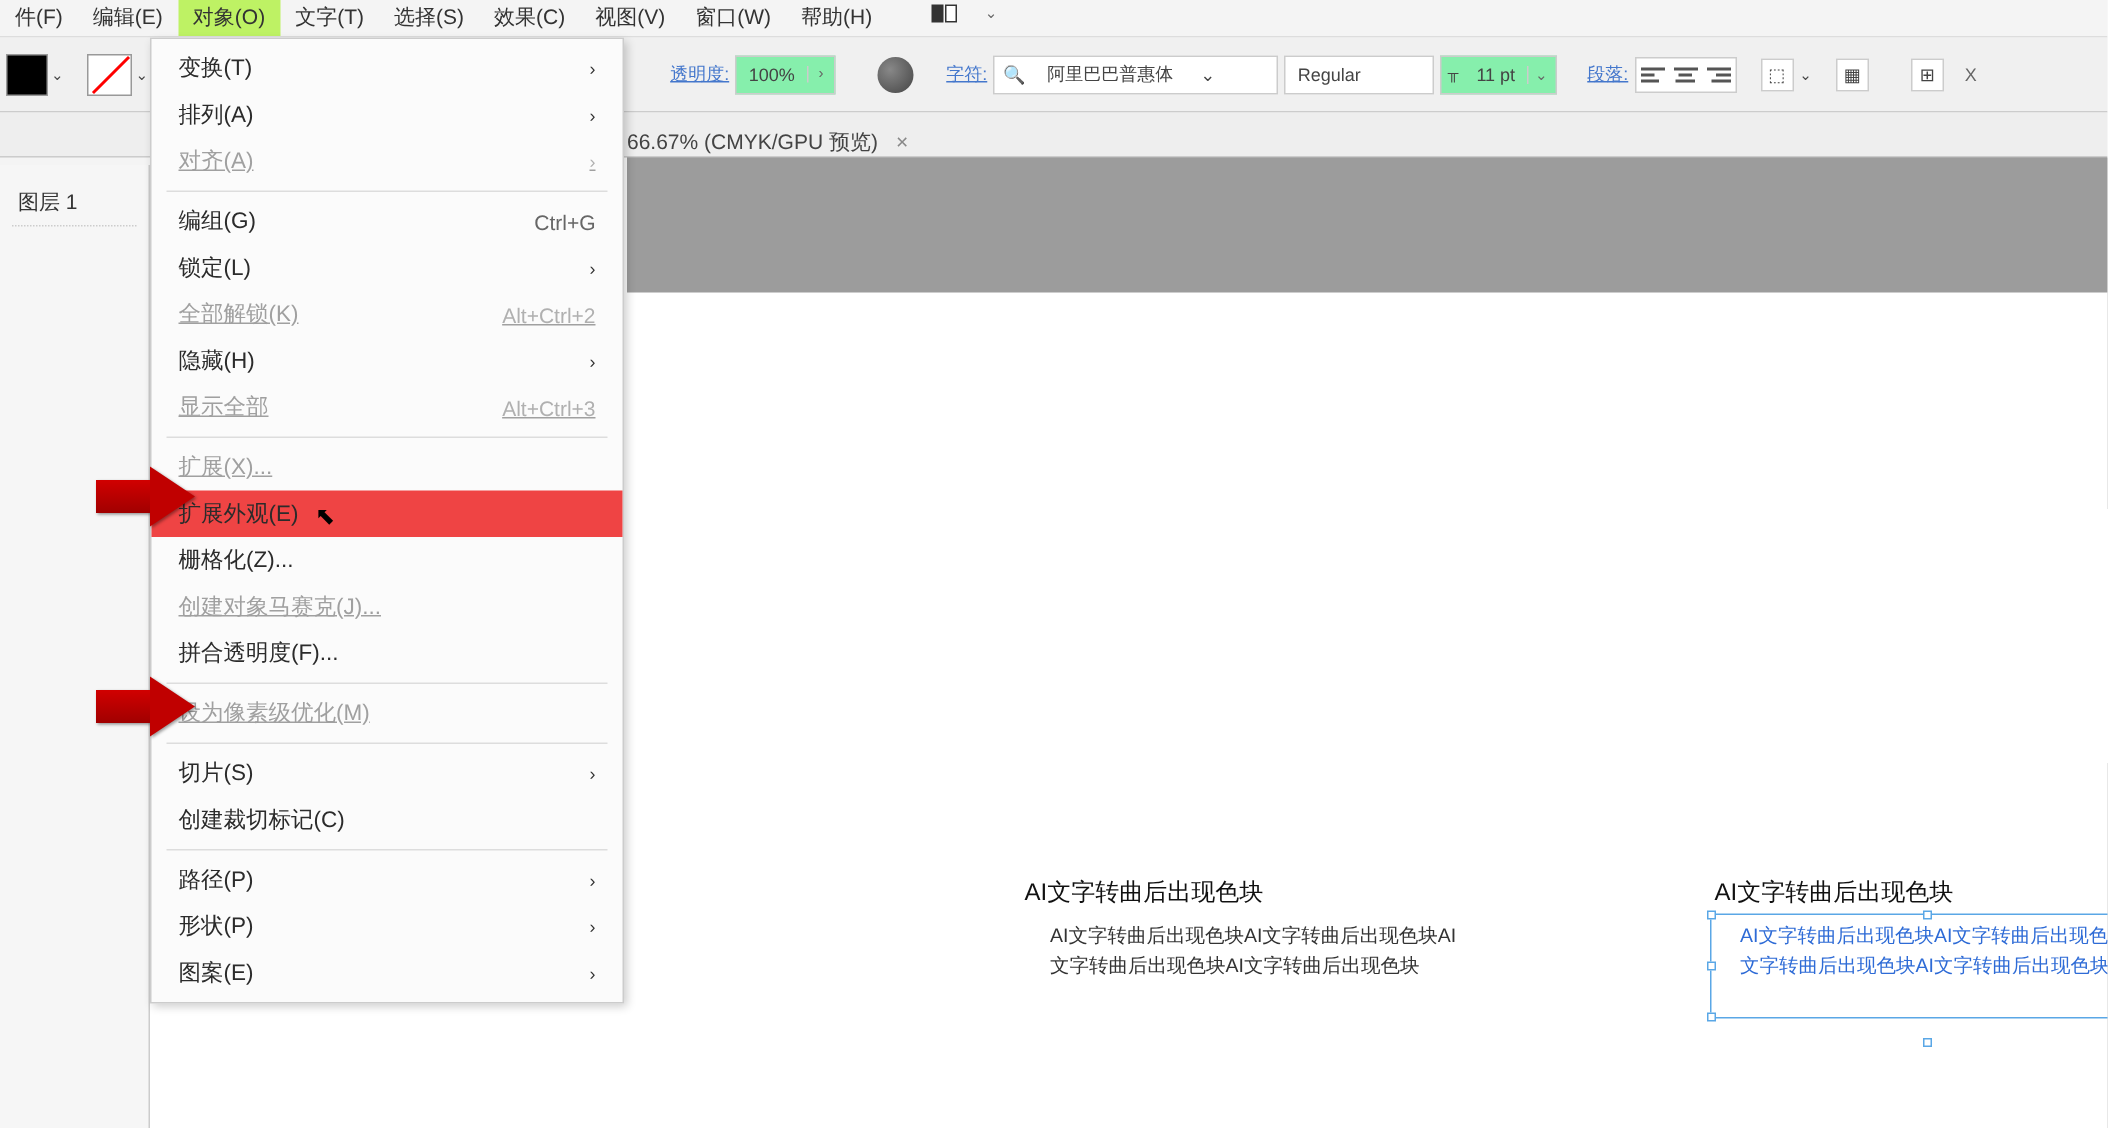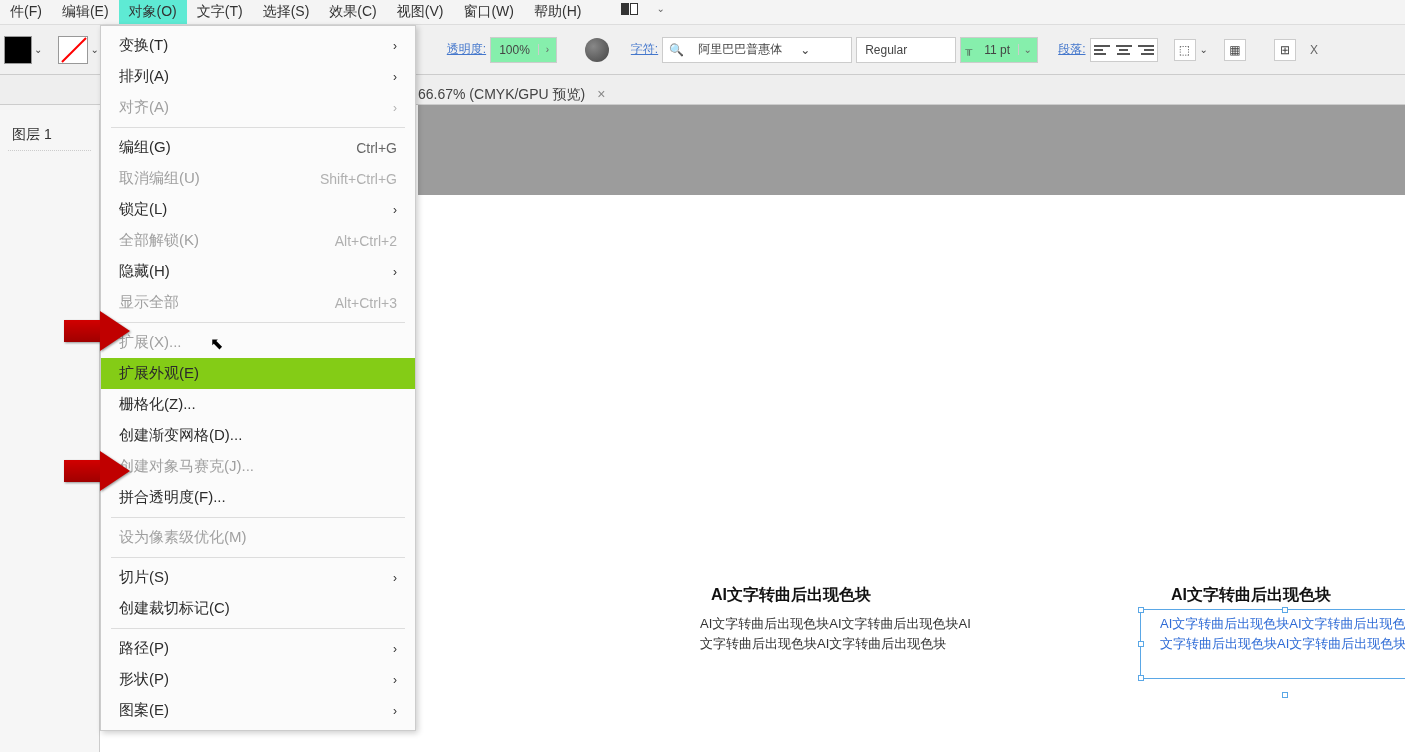--- a/index.html
+++ b/index.html
@@ -1,26 +1,26 @@
 <!DOCTYPE html>
 <html><head>
 <meta charset="utf-8">
 <style>
 * { box-sizing: border-box; margin: 0; padding: 0; font-family: "Microsoft YaHei", Arial, sans-serif; }
 body { background: #f4f4f4; width: 1405px; height: 752px; overflow: hidden; position: relative; font-size: 14px; color: #333; }
 
 .menubar { height: 25px; display: flex; align-items: flex-start; padding-left: 0; background: #f4f4f4; border-bottom: 1px solid #ddd; }
 .menubar span { padding: 3px 10px; cursor: default; }
-.menubar span.active { background: #5eead4; }
+.menubar span.active { background: #bef264; }
 .menu-icons { margin-left: 30px; display: flex; align-items: center; gap: 8px; }
 
 .dropdown-menu { position: absolute; top: 25px; left: 100px; width: 316px; background: #fbfbfb; border: 1px solid #ccc; box-shadow: 2px 2px 6px rgba(0,0,0,0.2); z-index: 100; padding: 4px 0; }
 .dropdown-menu .item { display: flex; justify-content: space-between; align-items: center; padding: 6px 18px; font-size: 15px; color: #2b2b2b; position: relative; }
-.dropdown-menu .item.disabled { color: #a0a0a0; }
-.dropdown-menu .item.hover { background: #84cc16; }
+.dropdown-menu .item.disabled { color: #a0a0a0; text-decoration: underline; }
+.dropdown-menu .item.hover { background: #ef4444; }
 .dropdown-menu .item .shortcut { color: #666; font-size: 14px; }
 .dropdown-menu .item.disabled .shortcut { color: #b0b0b0; }
 .dropdown-menu .item .arrow { font-size: 12px; color: #333; }
 .dropdown-menu .item.disabled .arrow { color: #b0b0b0; }
 .dropdown-menu .sep { height: 1px; background: #ddd; margin: 4px 10px; }
 
 .toolbar { height: 50px; display: flex; align-items: center; padding: 0 4px; background: #f0f0f0; border-bottom: 1px solid #ccc; gap: 4px; font-size: 12px; color: #444; }
 .swatch-box { display: flex; align-items: center; gap: 2px; }
 .color-swatch { width: 28px; height: 28px; background: #000; border: 1px solid #999; }
 .no-stroke { width: 30px; height: 28px; border: 1px solid #999; position: relative; background: #fff; }
@@ -49,21 +49,21 @@
 .side-panel { position: absolute; left: 0; top: 110px; width: 100px; height: 647px; background: #f6f6f6; border-right: 1px solid #ccc; padding: 10px 8px; font-size: 14px; color: #333; }
 .side-layer { padding: 6px 4px; border-bottom: 1px dotted #ccc; }
 
 .canvas-area { position: absolute; left: 100px; top: 105px; width: 1305px; height: 647px; background: #9a9a9a; }
 .canvas-page { position: absolute; background: #fff; }
 .canvas-top-gray { position:absolute; left:318px; top:0; width:987px; height:90px; background:#9c9c9c; }
 .page-main { left: 318px; top: 90px; width: 987px; height: 557px; }
 .canvas-left-strip { position: absolute; left: 0px; top: 0; width: 318px; height: 647px; background: #fff; }
 
 .text-block-1 { position: absolute; left: 0; top: 0; }
-.tb-title { font-size: 16px; font-weight: 700; color: #111; margin-left: 28px; }
+.tb-title { font-size: 16px; font-weight: 400; color: #111; }
 .tb-body { font-size: 13px; color: #333; margin-top: 8px; line-height: 1.5; margin-left: 17px; }
 .tb-body-link { color: #2e6bd6; }
 
 .selected-frame { position: absolute; border: 1px solid #5aa7e6; }
 .sel-handle { position: absolute; width: 6px; height: 6px; background: #fff; border: 1px solid #5aa7e6; }
 .sh-tl{left:-3px;top:-3px}.sh-bl{left:-3px;bottom:-3px}
 .sh-tm{left:50%;top:-3px;margin-left:-3px}.sh-bm{left:50%;bottom:-20px;margin-left:-3px}
 .sh-ml{left:-3px;top:50%;margin-top:-3px}
 
 .red-arrow { position: absolute; z-index: 200; }
@@ -106,24 +106,20 @@
     </div>
   <div class="item disabled">
       <span>对齐(A)</span>
       <span class="arrow">›</span>
     </div>
   <div class="sep"></div>
   <div class="item">
       <span>编组(G)</span>
       <span class="shortcut">Ctrl+G</span>
     </div>
-  <div class="item disabled">
-      <span>取消编组(U)</span>
-      <span class="shortcut">Shift+Ctrl+G</span>
-    </div>
   <div class="item">
       <span>锁定(L)</span>
       <span class="arrow">›</span>
     </div>
   <div class="item disabled">
       <span>全部解锁(K)</span>
       <span class="shortcut">Alt+Ctrl+2</span>
     </div>
   <div class="item">
       <span>隐藏(H)</span>
@@ -135,23 +131,20 @@
     </div>
   <div class="sep"></div>
   <div class="item disabled">
       <span>扩展(X)...</span>
     </div>
   <div class="item hover">
       <span>扩展外观(E)</span>
     </div>
   <div class="item">
       <span>栅格化(Z)...</span>
-    </div>
-  <div class="item">
-      <span>创建渐变网格(D)...</span>
     </div>
   <div class="item disabled">
       <span>创建对象马赛克(J)...</span>
     </div>
   <div class="item">
       <span>拼合透明度(F)...</span>
     </div>
   <div class="sep"></div>
   <div class="item disabled">
       <span>设为像素级优化(M)</span>

